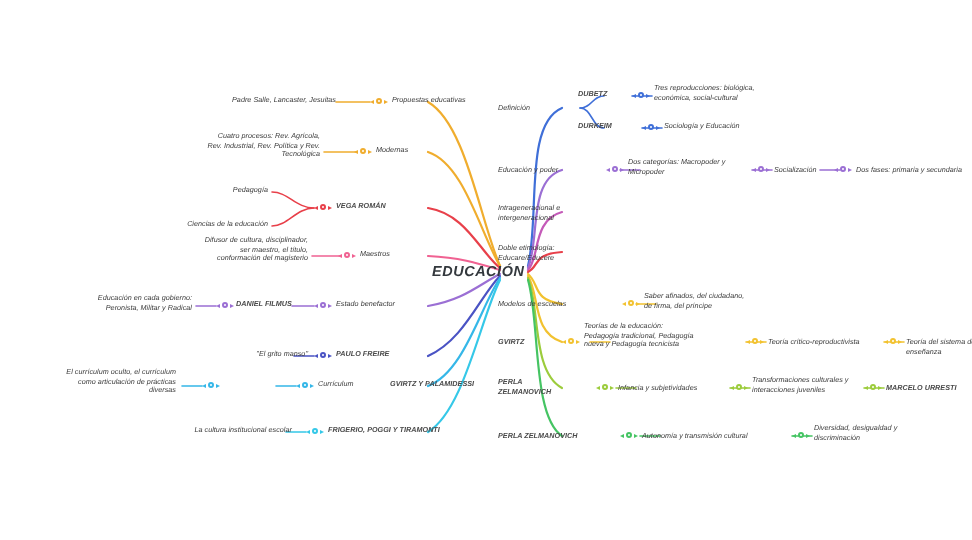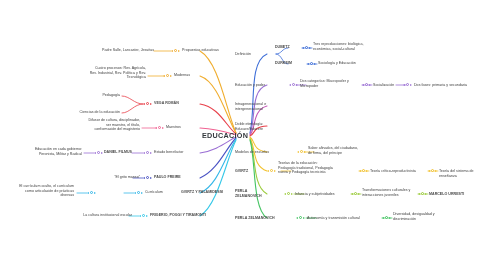--- a/index.html
+++ b/index.html
@@ -3,21 +3,21 @@
 <meta charset="utf-8">
 <style>
   html,body{margin:0;padding:0;}
   body{
     width:486px;height:270px;
     background:#ffffff;
     font-family:"Liberation Sans","DejaVu Sans",sans-serif;
     overflow:hidden;
     position:relative;
   }
-  #map{position:absolute;left:4px;top:0;width:444px;height:270px;}
+  #map{position:absolute;left:18px;top:0;width:444px;height:270px;font-style:italic;}
   svg.lines{position:absolute;left:0;top:0;width:486px;height:270px;pointer-events:none;}
 
   .node{
     position:absolute;
     font-size:3.6px;
     line-height:1.32;
     color:#3b3b3b;
     white-space:pre-line;
     letter-spacing:0.02px;
   }

